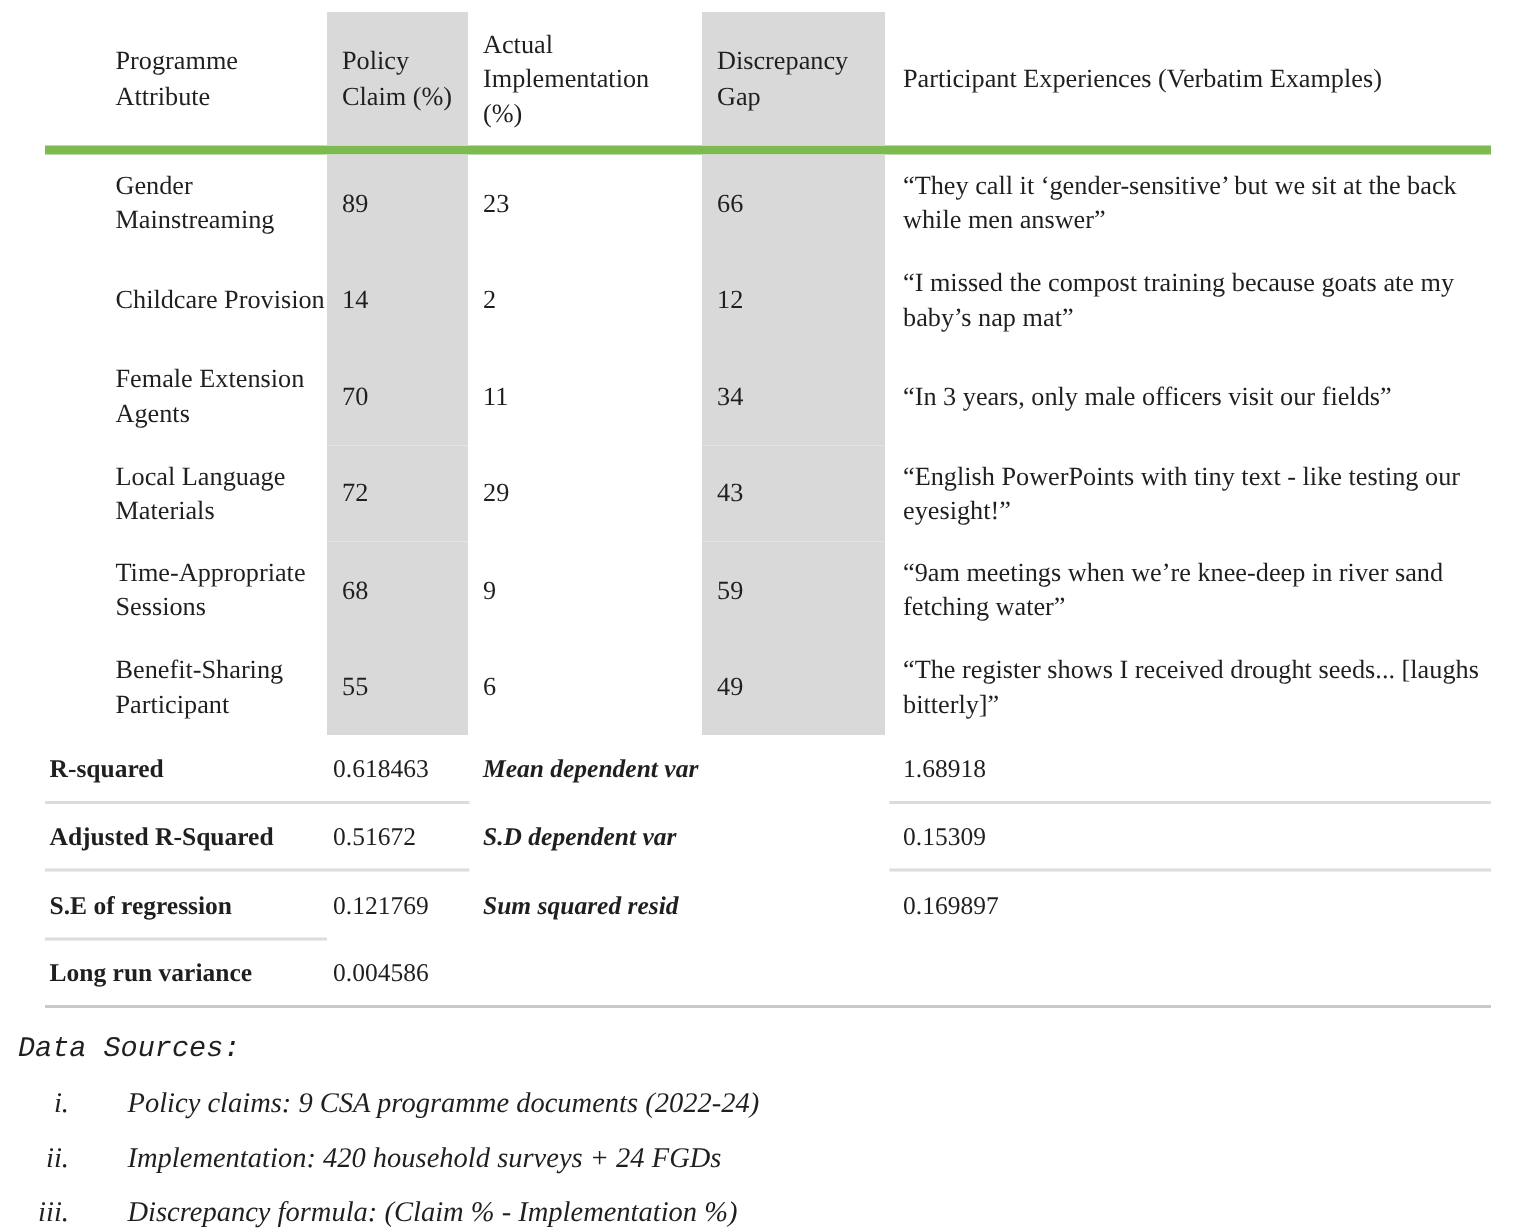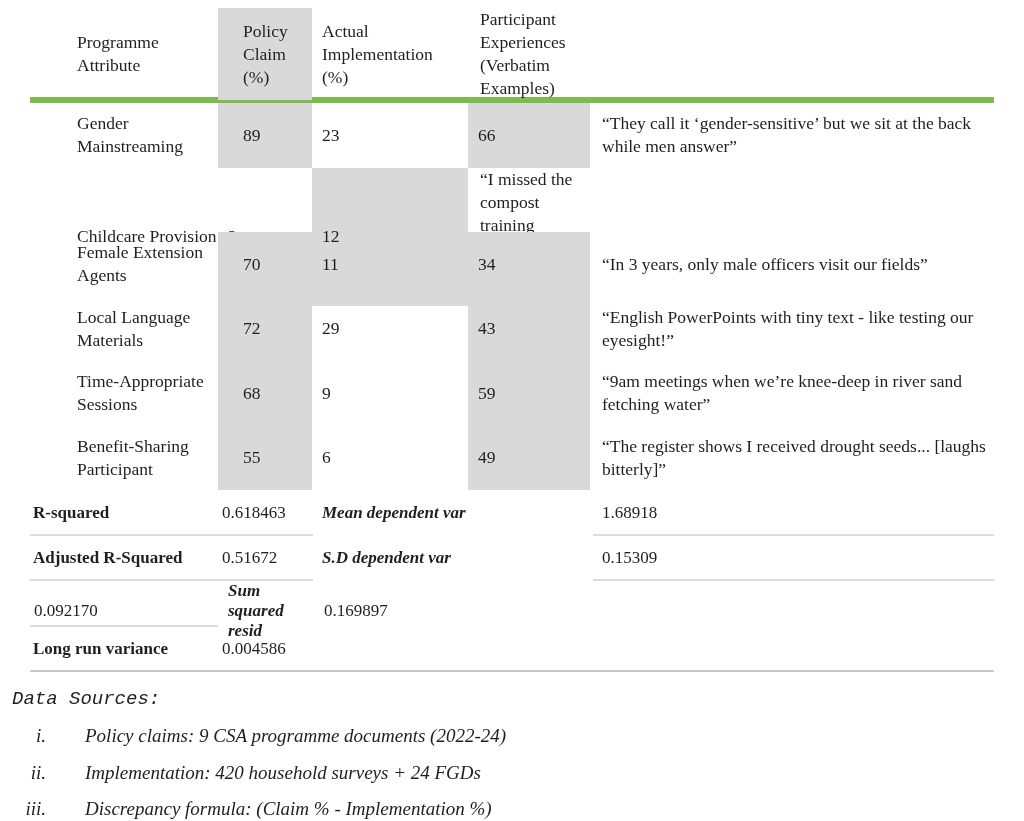--- a/index.html
+++ b/index.html
@@ -11,21 +11,21 @@
   }
 
   
   .tbl { position: absolute; left: 30px; top: 8px; width: 964px; }
   .trow { display: grid; grid-template-columns: 188px 94px 156px 122px 404px; }
   .header-row { height: 89px; }
   .body-row { height: 64.5px; font-family: Liberation Serif, serif; }
   .cell { display: flex; align-items: center; font-size: 17.5px; line-height: 1.32; }
   .c1 { padding-left: 3px; }
   .c1 .inner { max-width: 152px; margin-left: 44px; }
-  .c2 { background: #d9d9d9; padding-left: 25px; align-items: center; }
+  .c2 { background: #d9d9d9; padding-left: 10px; align-items: center; }
   .c3 { padding-left: 10px; }
   .c3 .inner { max-width: 126px; }
   .c4 { background: #d9d9d9; padding-left: 10px; }
   .c5 { padding-left: 12px; padding-right: 2px; }
   .green-rule { height: 6px; background: #7dbb50; }
 
   
   .stats { position: absolute; left: 30px; top: 490px; width: 964px; }
   .srow {
     position: relative;
@@ -65,20 +65,23 @@
   <div class="trow header-row">
     <div class="cell c1">
         <span class="inner">Programme Attribute</span>
       </div>
     <div class="cell c2">
         <span class="inner">Policy Claim (%)</span>
       </div>
     <div class="cell c3">
         <span class="inner">Actual Implementation (%)</span>
       </div>
+    <div class="cell c4">
+        <span class="inner">Discrepancy Gap</span>
+      </div>
     <div class="cell c5">
         <span class="inner">Participant Experiences (Verbatim Examples)</span>
       </div>
   </div>
 
   <div class="green-rule"></div>
 
   <div class="trow body-row">
     <div class="cell c1">
         <span class="inner">Gender Mainstreaming</span>
@@ -93,20 +96,23 @@
         <span>66</span>
       </div>
     <div class="cell c5">
         <span>“They call it ‘gender-sensitive’ but we sit at the back while men answer”</span>
       </div>
   </div>
 
   <div class="trow body-row">
     <div class="cell c1">
         <span class="inner">Childcare Provision</span>
+      </div>
+    <div class="cell c2">
+        <span>14</span>
       </div>
     <div class="cell c3">
         <span>2</span>
       </div>
     <div class="cell c4">
         <span>12</span>
       </div>
     <div class="cell c5">
         <span>“I missed the compost training because goats ate my baby’s nap mat”</span>
       </div>
@@ -200,21 +206,22 @@
   <div class="srow">
     <div class="scell s1 slabel">Adjusted R-Squared</div>
     <div class="scell s2">0.51672</div>
     <div class="scell s3 slabel">S.D dependent var</div>
     <div class="scell s4">0.15309</div>
     <div class="seg segA"></div>
     <div class="seg segB"></div>
   </div>
 
   <div class="srow">
-    <div class="scell s2">0.092170</div>
+    <div class="scell s1 slabel">S.E of regression</div>
+    <div class="scell s2">0.121769</div>
     <div class="scell s3 slabel">Sum squared resid</div>
     <div class="scell s4">0.169897</div>
     <div class="seg segShort"></div>
   </div>
 
   <div class="srow">
     <div class="scell s1 slabel">Long run variance</div>
     <div class="scell s2">0.004586</div>
     <div class="scell s3 slabel"></div>
     <div class="scell s4"></div>

